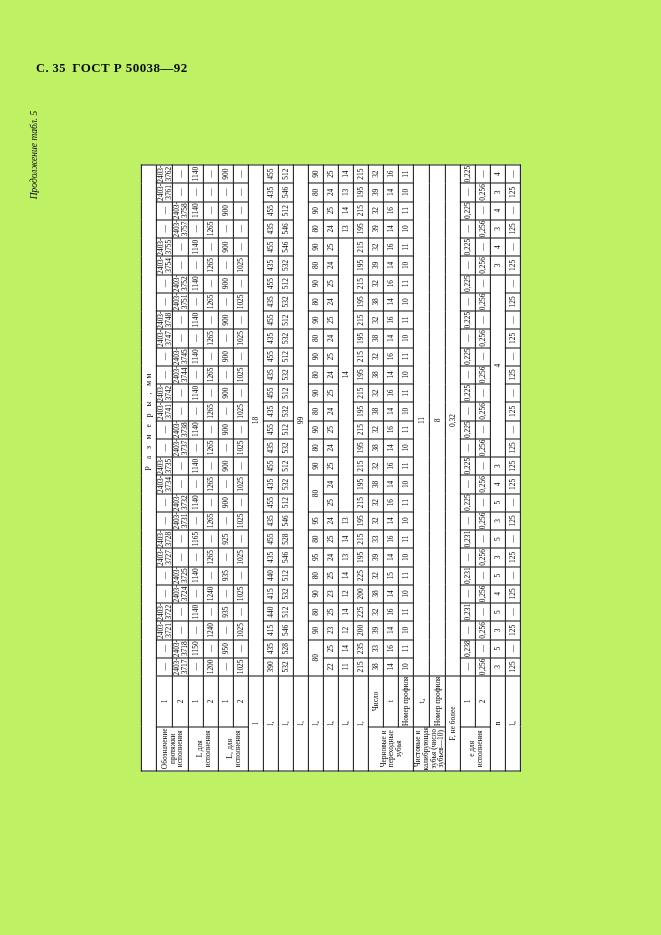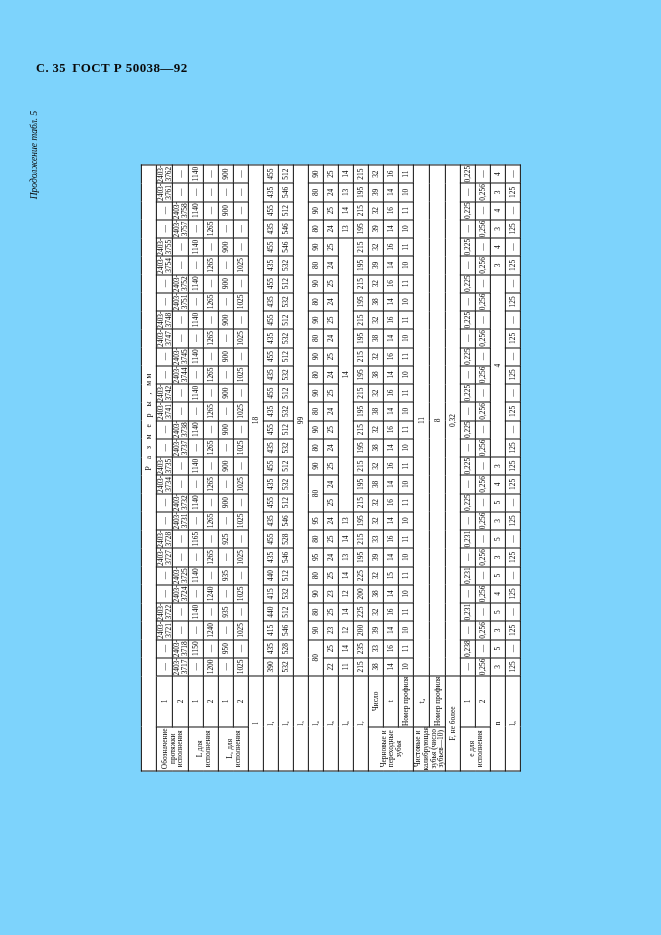--- a/index.html
+++ b/index.html
@@ -1,21 +1,21 @@
 <!DOCTYPE html>
 <html><head>
 <meta charset="utf-8">
 <title>GOST R 50038-92 page 35</title>
 <style>
   html,body{margin:0;padding:0;background:#fff;}
   body{
     width:661px;height:935px;position:relative;overflow:hidden;
     font-family:"Liberation Serif", serif; color:#0a0a0a;
   }
-  .page{position:absolute;inset:0;background:#7dd3fc;}
+  .page{position:absolute;inset:0;background:#bef264;}
 
   
   #page-header{
     position:absolute; left:36px; top:60px;
     font-family:"Liberation Serif", serif;
     font-size:12.5px; font-weight:bold; letter-spacing:.4px;
     white-space:nowrap;
   }
   #page-header .pnum{font-size:12.5px;}
   #page-header .std{font-size:13px; margin-left:3px;}

